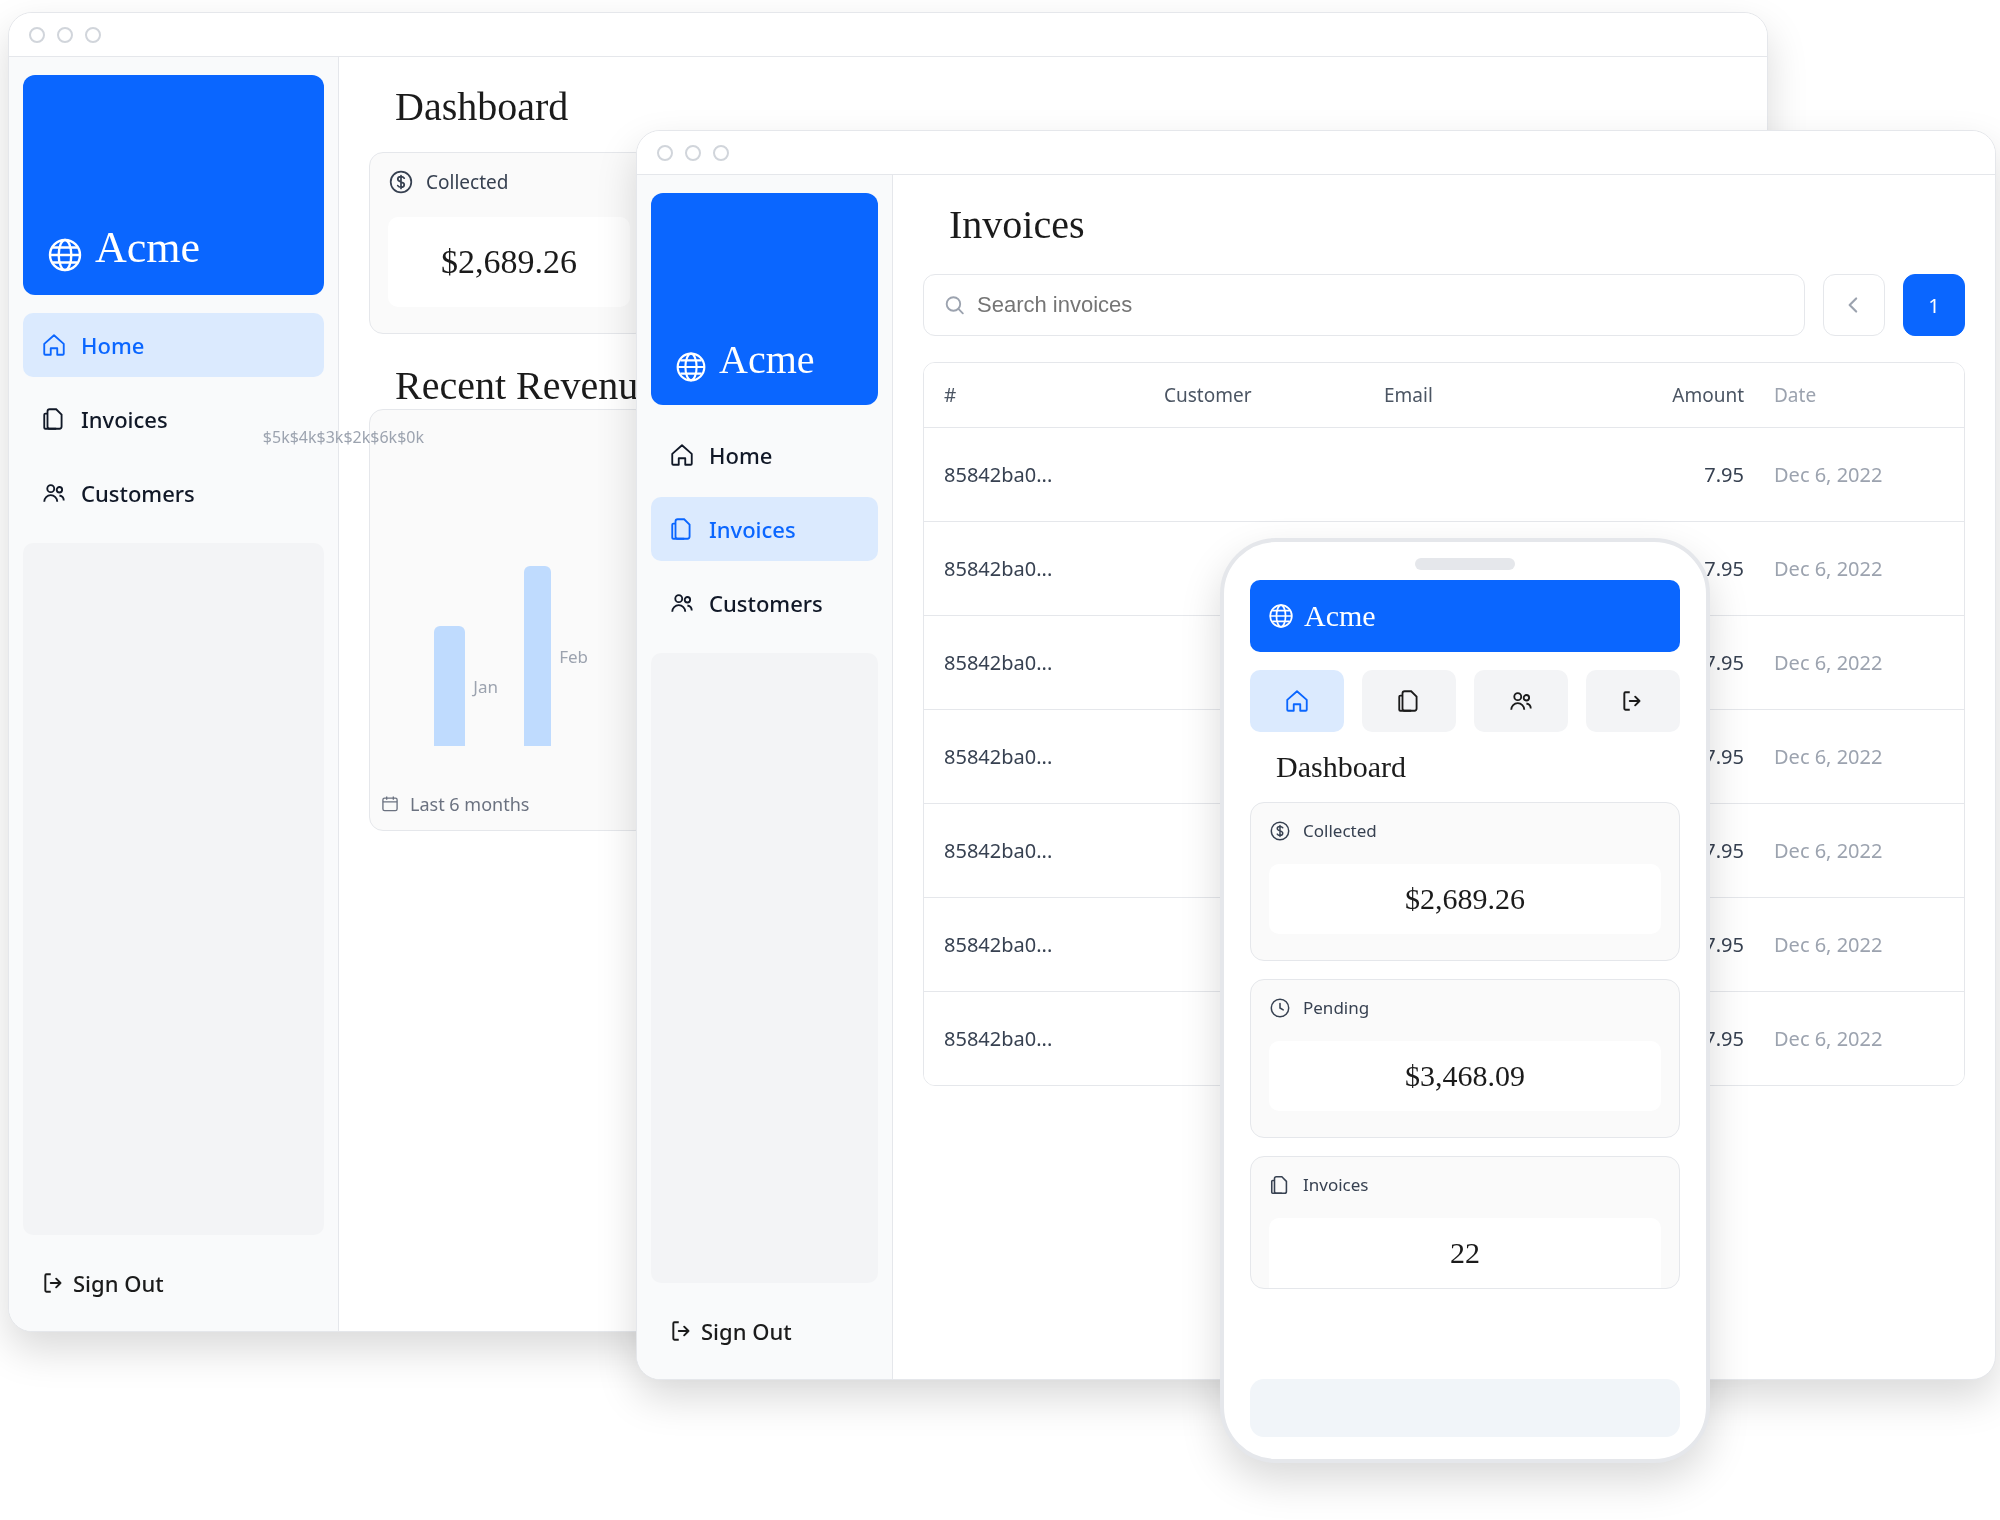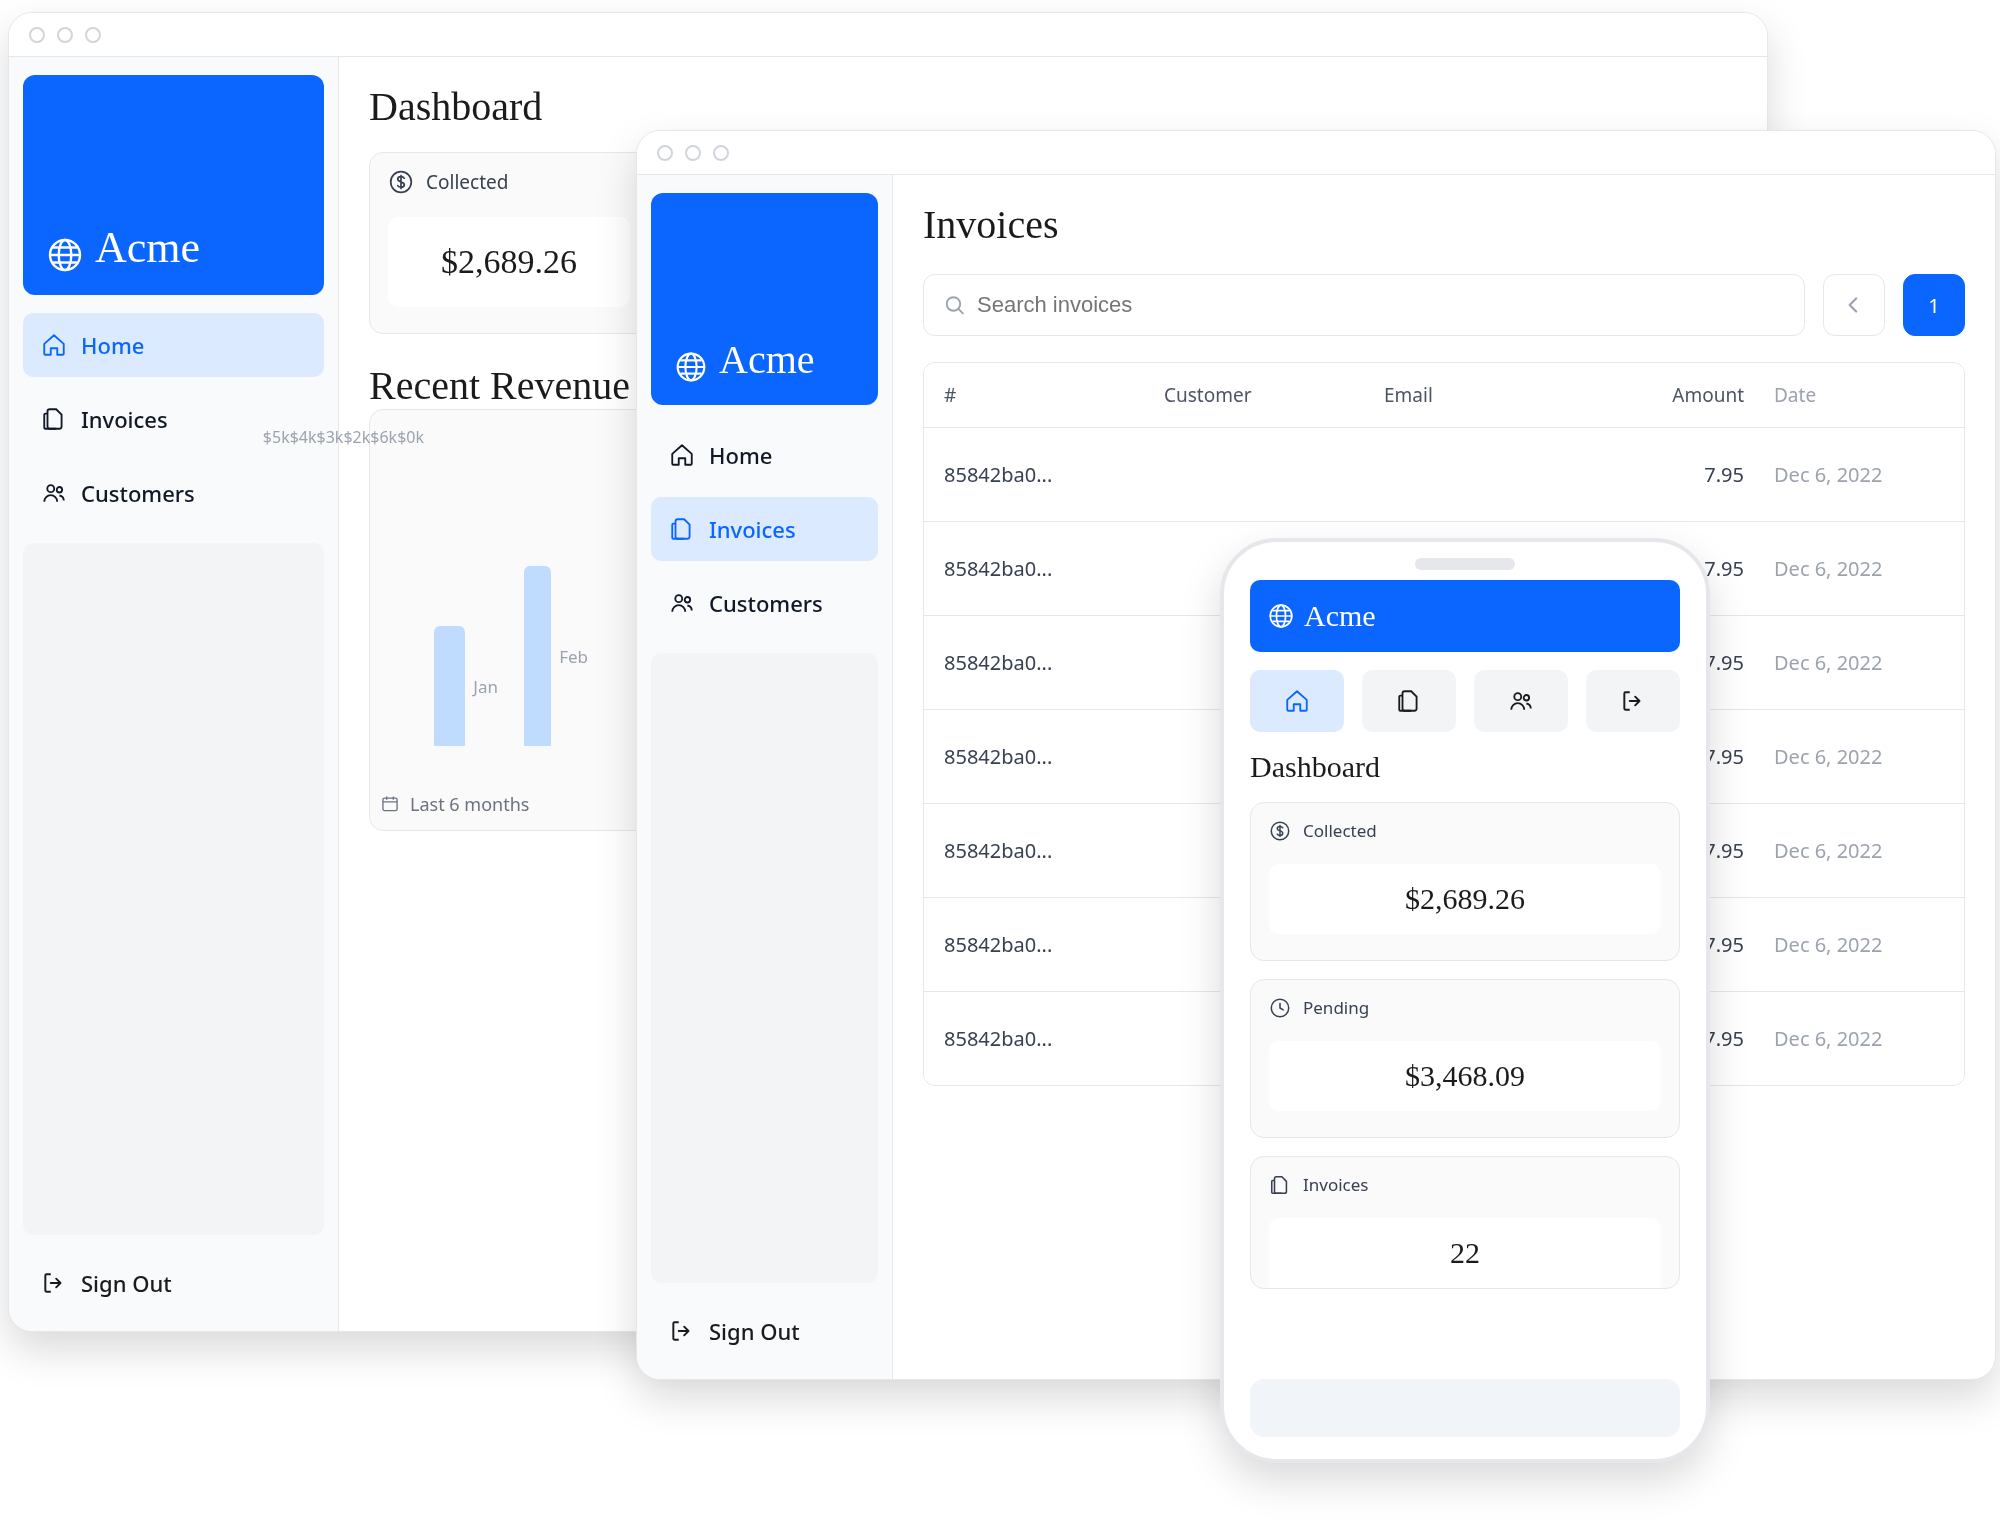--- a/index.html
+++ b/index.html
@@ -51,25 +51,25 @@
   }
   .globe{width:36px;height:36px;flex:none;}
   .nav{display:flex;flex-direction:column;gap:10px;}
   .nav-item{
     display:flex;align-items:center;gap:14px;height:64px;border-radius:10px;
     padding:0 18px;font-size:22px;font-weight:500;color:#111827;cursor:pointer;
   }
   .nav-item.active{background:var(--blue-light);color:var(--blue);}
   .nav-spacer{flex:1;background:#f3f4f6;border-radius:10px;}
   .signout{
-    display:flex;align-items:center;gap:14px;height:60px;padding:0 18px;
+    display:flex;align-items:center;gap:6px;height:60px;padding:0 18px;
     font-size:22px;font-weight:500;cursor:pointer;border-radius:10px;
   }
   .main{flex:1;padding:26px 30px;display:flex;flex-direction:column;gap:22px;}
-  .h1{font-family:"Iowan Old Style","Palatino Linotype",Georgia,serif;font-size:40px;}
+  .h1{font-family:"Iowan Old Style","Palatino Linotype",Georgia,serif;font-size:40px;margin-left:26px;}
   .card{
     background:#fafafa;border:1px solid var(--border);border-radius:14px;
     padding:16px 18px;
   }
   .card-head{display:flex;align-items:center;gap:12px;font-size:19px;color:#374151;}
   .card-value{
     text-align:center;font-size:34px;margin-top:22px;margin-bottom:10px;
     font-family:"Iowan Old Style","Palatino Linotype",Georgia,serif;
     background:#fff;border-radius:10px;padding:26px 0;
   }

